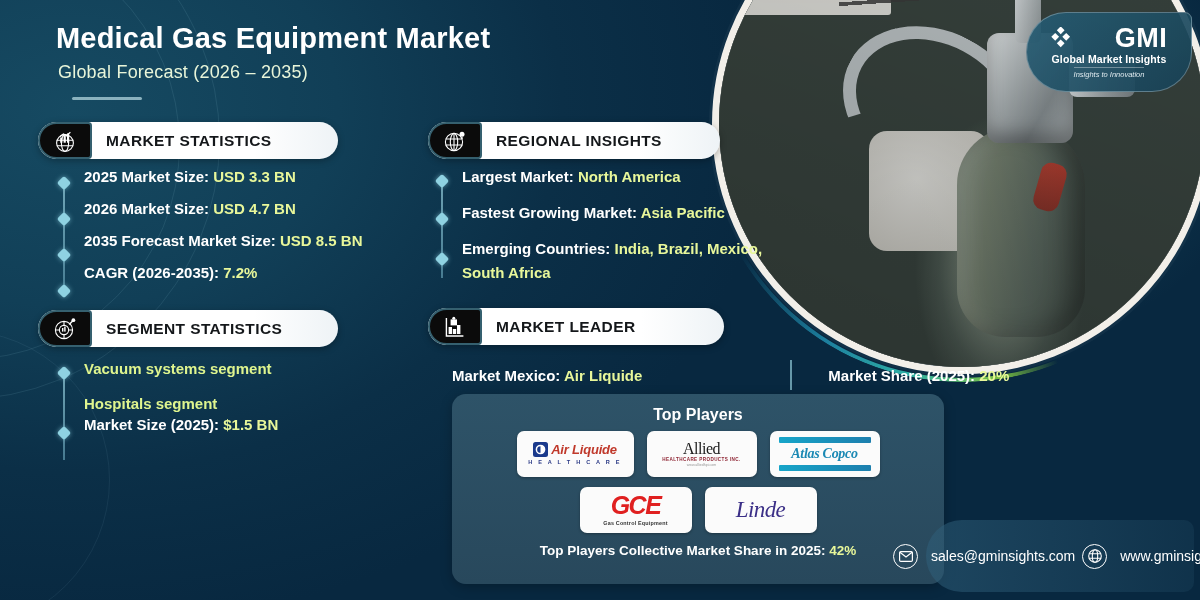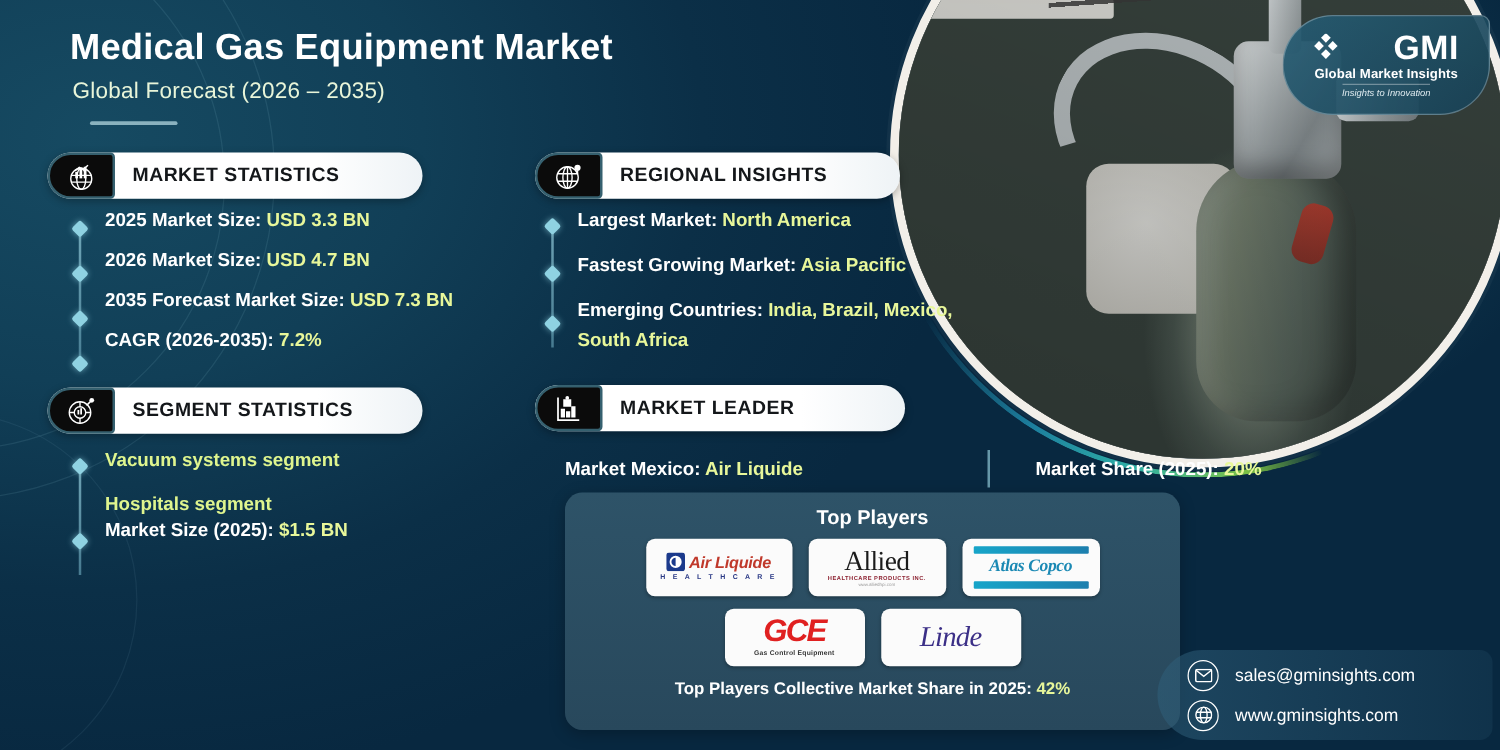--- a/index.html
+++ b/index.html
@@ -177,42 +177,42 @@
   }
   .w-al{width:117px;} .w-ah{width:110px;} .w-ac{width:110px;}
   .w-gce{width:112px;} .w-li{width:112px;}
 
   .al-wrap{display:flex;flex-direction:column;align-items:center;line-height:1;}
   .al-top{display:flex;align-items:center;gap:3px;}
   .al-name{font-size:13px;font-weight:bold;color:#c0392b;font-style:italic;letter-spacing:-.2px;}
   .al-sub{font-size:5.6px;color:#2b3a86;letter-spacing:2.2px;margin-top:3px;font-weight:bold;}
 
   .ah-wrap{display:flex;flex-direction:column;align-items:center;line-height:1;}
-  .ah-name{font-family:"Liberation Serif",serif;font-size:22px;color:#1b1b1b;letter-spacing:-.5px;}
+  .ah-name{font-family:"Liberation Serif",serif;font-size:16px;color:#1b1b1b;letter-spacing:-.5px;}
   .ah-sub{font-size:4.6px;color:#8e2433;font-weight:bold;letter-spacing:.4px;margin-top:1px;}
   .ah-url{font-size:3.6px;color:#999;margin-top:1px;}
 
   .ac-wrap{display:flex;flex-direction:column;align-items:center;width:92px;}
   .ac-bar{height:6px;width:100%;background:linear-gradient(90deg,#17a5c9,#1d7fae);border-radius:1px;}
   .ac-name{font-family:"Liberation Serif",serif;font-style:italic;font-weight:bold;font-size:14px;color:#1b89b4;margin:3px 0;letter-spacing:-.3px;}
 
   .gce-wrap{display:flex;flex-direction:column;align-items:center;line-height:1;}
   .gce-name{font-size:25px;font-weight:bold;color:#e02020;font-style:italic;letter-spacing:-1.5px;}
   .gce-sub{font-size:5.4px;color:#333;font-weight:bold;margin-top:3px;letter-spacing:.2px;}
 
   .li-name{font-family:"Liberation Serif",serif;font-style:italic;font-size:23px;color:#3b2f87;letter-spacing:-.6px;}
 
   .players-f{text-align:center;color:#fff;font-size:13.5px;font-weight:bold;margin-top:2px;}
 
   
   .contact{
     position:absolute;right:6px;bottom:8px;width:268px;height:72px;
     border-radius:36px 10px 10px 36px;
     background:linear-gradient(90deg,rgba(47,95,122,.55),rgba(30,70,95,.35));
-    display:flex;flex-direction:column;justify-content:center;gap:7px;padding-left:24px;
+    display:flex;flex-direction:row;justify-content:center;gap:7px;padding-left:24px;
   }
   .c-row{display:flex;align-items:center;gap:13px;}
   .c-ico{width:25px;height:25px;border-radius:50%;border:1.6px solid #fff;display:flex;align-items:center;justify-content:center;flex:0 0 25px;}
   .c-txt{color:#fff;font-size:14px;}
 </style>
 </head>
 <body>
 
 <div class="stage">
 
@@ -277,21 +277,21 @@
     <div class="rail">
       <span class="ln"></span>
       <span class="dt" style="top:4px"></span>
       <span class="dt" style="top:40px"></span>
       <span class="dt" style="top:76px"></span>
       <span class="dt" style="top:112px"></span>
     </div>
     <div class="lines">
       <div class="ln-row"><span>2025 Market Size: </span><span class="hi">USD 3.3 BN</span></div>
       <div class="ln-row"><span>2026 Market Size: </span><span class="hi">USD 4.7 BN</span></div>
-      <div class="ln-row"><span>2035 Forecast Market Size: </span><span class="hi">USD 7.3 BN</span></div>
+      <div class="ln-row"><span>2035 Forecast Market Size: </span><span class="hi">USD 8.5 BN</span></div>
       <div class="ln-row"><span>CAGR (2026-2035): </span><span class="hi">7.2%</span></div>
     </div>
   </div>
 
   <div class="pill" id="pill-segment">
     <div class="pill-ico">
       <svg width="26" height="26" viewBox="0 0 26 26" fill="none" stroke="#ffffff" stroke-width="1.1">
         <circle cx="12" cy="14" r="8.6"></circle>
         <circle cx="12" cy="14" r="4.6"></circle>
         <path d="M12 5.4v4M12 18.6v4M3.4 14h4M16.6 14h4"></path>

